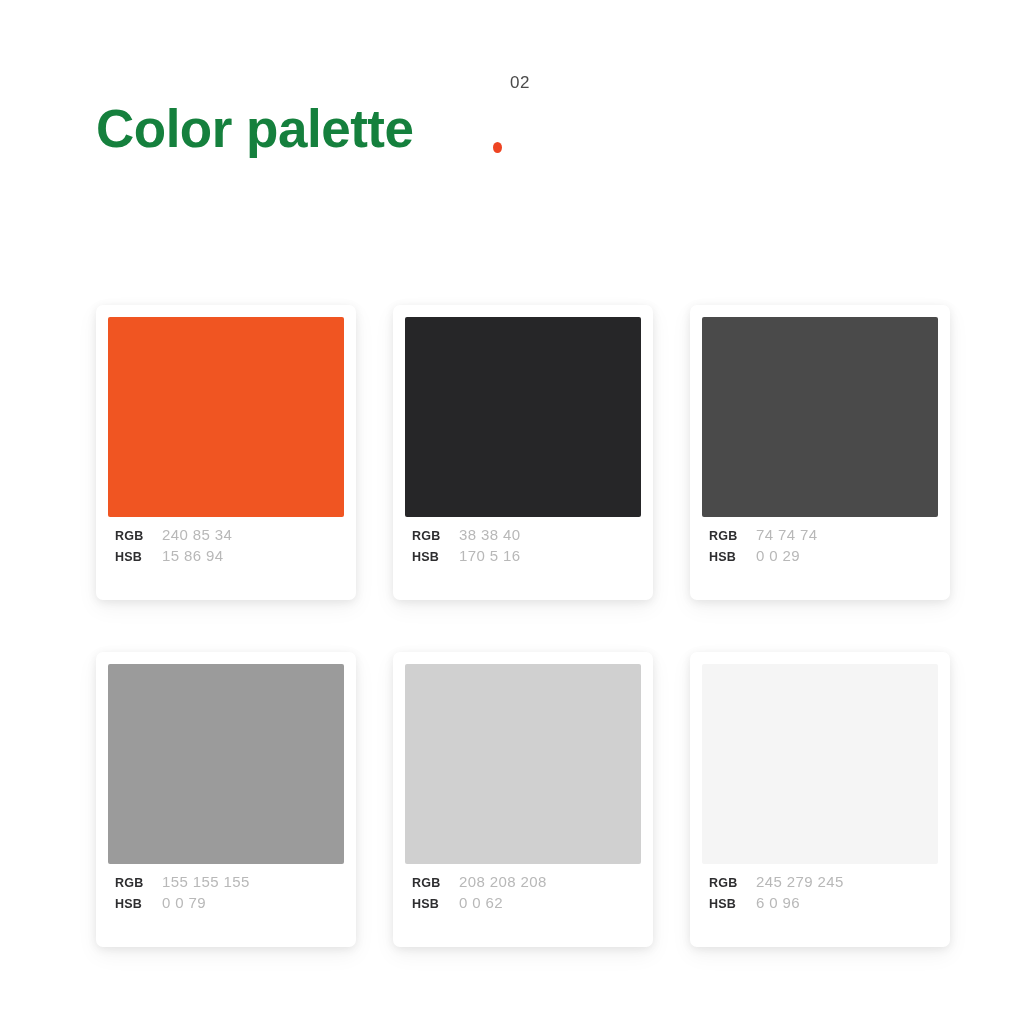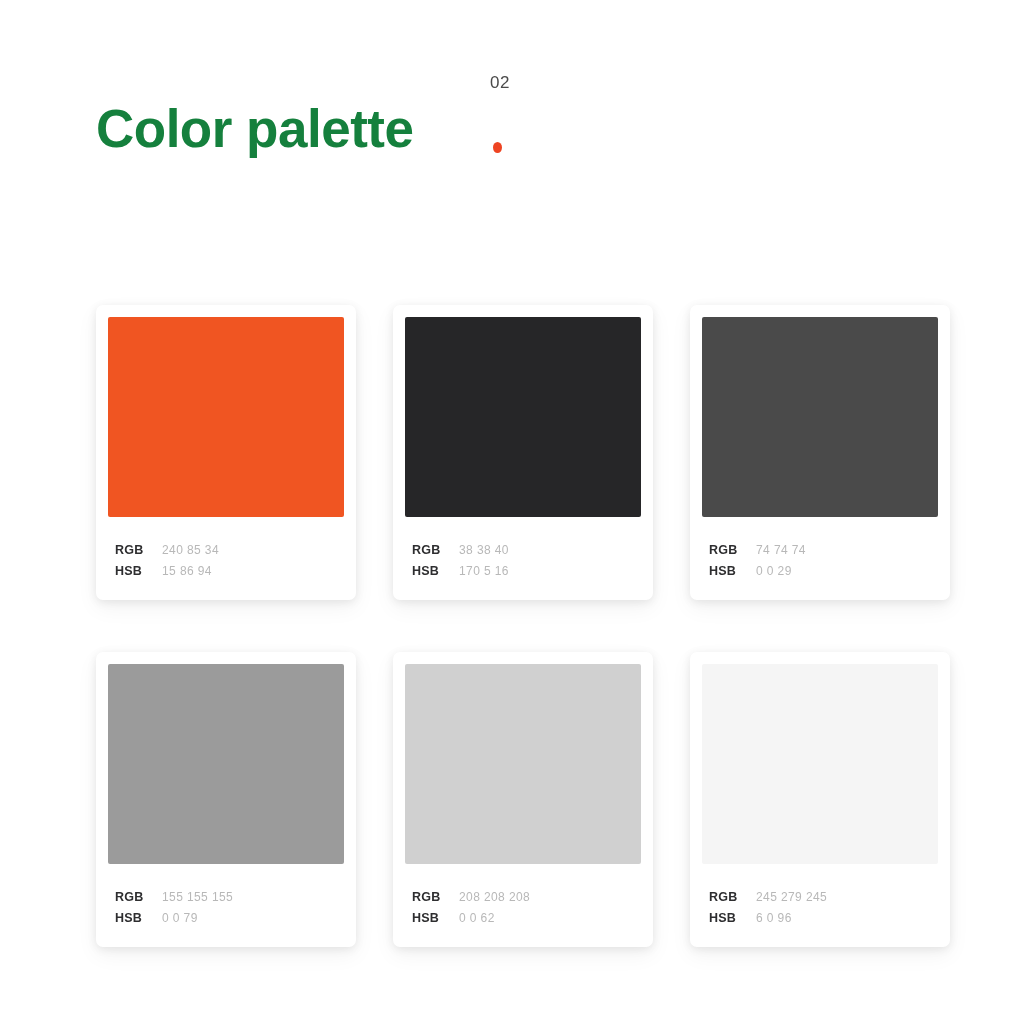--- a/index.html
+++ b/index.html
@@ -42,21 +42,21 @@
     font-weight: bold;
     letter-spacing: -0.5px;
     color: #15803d;
     line-height: 1;
     position: absolute;
     left: 6px;
     top: 32px;
   }
   .section-number {
     position: absolute;
-    left: 400px;
+    left: 420px;
     top: 4px;
     font-family: "Liberation Sans", sans-serif;
     font-size: 17px;
     font-weight: normal;
     color: #4a4a4a;
     letter-spacing: 0.5px;
     line-height: 1;
   }
   .title-dot {
     position: absolute;
@@ -93,40 +93,40 @@
   }
 
   .swatch-chip {
     width: 236px;
     height: 200px;
     border-radius: 2px;
     display: block;
   }
 
   .swatch-meta {
-    margin-top: 26px;
+    margin-top: 9px;
     padding-left: 7px;
   }
   .meta-row {
     display: flex;
     align-items: baseline;
     height: 21px;
   }
   .meta-label {
     font-family: "Liberation Sans", sans-serif;
     font-size: 12.5px;
     font-weight: bold;
     color: #2e2e30;
     width: 47px;
     flex: 0 0 47px;
     letter-spacing: 0.2px;
   }
   .meta-value {
     font-family: "Liberation Sans", sans-serif;
-    font-size: 12px;
+    font-size: 15px;
     font-weight: normal;
     color: #b8b8b8;
     letter-spacing: 0.4px;
   }
 </style>
 </head>
 <body>
 
 <div id="canvas">
 

